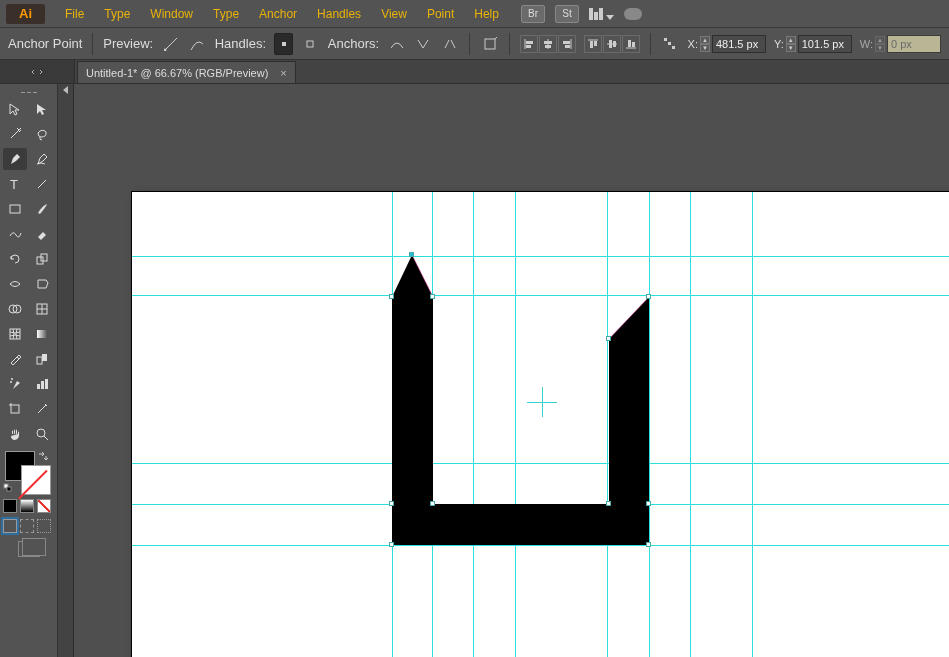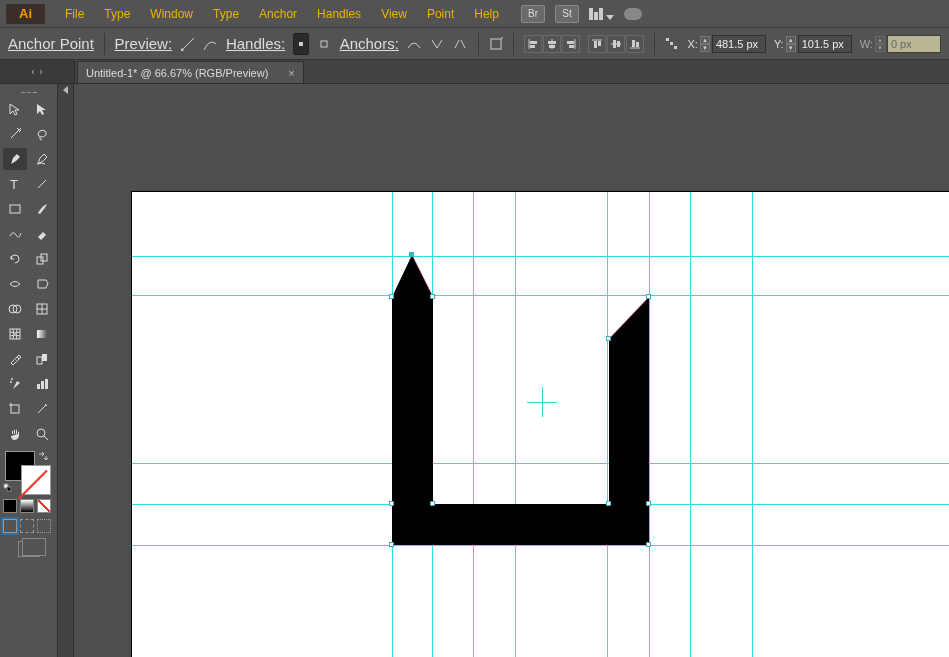--- a/index.html
+++ b/index.html
@@ -9,37 +9,37 @@
   .ai-logo{width:39px;height:20px;background:#3a2f29;color:#ff9a00;font-weight:bold;font-size:13px;display:flex;align-items:center;justify-content:center;border-radius:2px;margin-right:10px;}
   .menuitem{padding:0 10px;line-height:28px;color:#eab308;cursor:default;}
   .menu-right{margin-left:12px;display:flex;align-items:center;gap:10px;}
   .small-chip{width:24px;height:18px;background:#6a6a6a;color:#ddd;font-size:10px;display:flex;align-items:center;justify-content:center;border:1px solid #888;border-radius:2px;}
   .layout-icon{display:flex;gap:1px;align-items:flex-end;}
   .layout-icon span{width:4px;background:#ccc;}
   .tri{width:0;height:0;border-left:4px solid transparent;border-right:4px solid transparent;border-top:5px solid #ccc;margin-left:2px;}
   .cloud{width:18px;height:12px;background:#888;border-radius:6px;position:relative;}
   
   .controlbar{height:32px;background:#535353;border-bottom:1px solid #313131;display:flex;align-items:center;padding:0 8px;gap:8px;}
-  .cb-label{color:#ddd;font-size:15px;white-space:nowrap;text-decoration:underline;}
+  .cb-label{color:#ddd;font-size:13px;white-space:nowrap;}
   .cb-sep{width:1px;height:22px;background:#3a3a3a;margin:0 2px;}
   .cb-icon{width:22px;height:22px;display:flex;align-items:center;justify-content:center;color:#bbb;border-radius:2px;}
   .cb-icon.sel{background:#2a2a2a;border:1px solid #222;}
   .cb-field{display:flex;align-items:center;gap:2px;}
   .cb-field label{font-size:11px;color:#ddd;}
   .cb-stepper{display:flex;flex-direction:column;}
   .cb-stepper span{width:10px;height:8px;border:1px solid #777;background:#5a5a5a;font-size:6px;line-height:6px;text-align:center;color:#ccc;}
   .cb-input{width:54px;height:18px;background:#4a4a4a;border:1px solid #2e2e2e;color:#eee;font-size:11px;padding:0 3px;}
   .cb-input.dis{color:#777;background:#fef9c3;}
   .align-set{display:flex;gap:1px;}
   .al{width:18px;height:18px;border:1px solid #6a6a6a;display:flex;align-items:center;justify-content:center;}
   .al svg{display:block;}
   
   .tabstrip{height:24px;background:#434343;display:flex;align-items:flex-end;border-bottom:1px solid #2e2e2e;}
   .tab-spacer{width:75px;height:100%;background:#3a3a3a;border-right:1px solid #2e2e2e;display:flex;align-items:center;justify-content:center;}
-  .doc-tab{height:22px;background:#535353;border:1px solid #2e2e2e;border-bottom:none;display:flex;align-items:center;padding:0 8px;font-size:11px;color:#ddd;gap:20px;margin-left:2px;}
+  .doc-tab{height:22px;background:#535353;border:1px solid #2e2e2e;border-bottom:none;display:flex;align-items:center;padding:0 8px;font-size:11px;color:#ddd;gap:12px;margin-left:2px;}
   .doc-tab .x{color:#bbb;}
   
   .workspace{position:absolute;top:84px;left:0;right:0;bottom:0;display:flex;}
   .tools{width:58px;background:#535353;border-right:1px solid #333;padding:4px 3px;}
   .tool-grip{height:8px;display:flex;justify-content:center;align-items:center;margin-bottom:2px;}
   .tool-grip span{width:4px;height:1px;background:#999;margin:0 1px;}
   .toolgrid{display:grid;grid-template-columns:1fr 1fr;gap:3px 3px;}
   .tool{width:24px;height:22px;display:flex;align-items:center;justify-content:center;border-radius:2px;color:#ddd;}
   .tool.sel{background:#3b3b3b;}
   .tool svg{display:block;}

